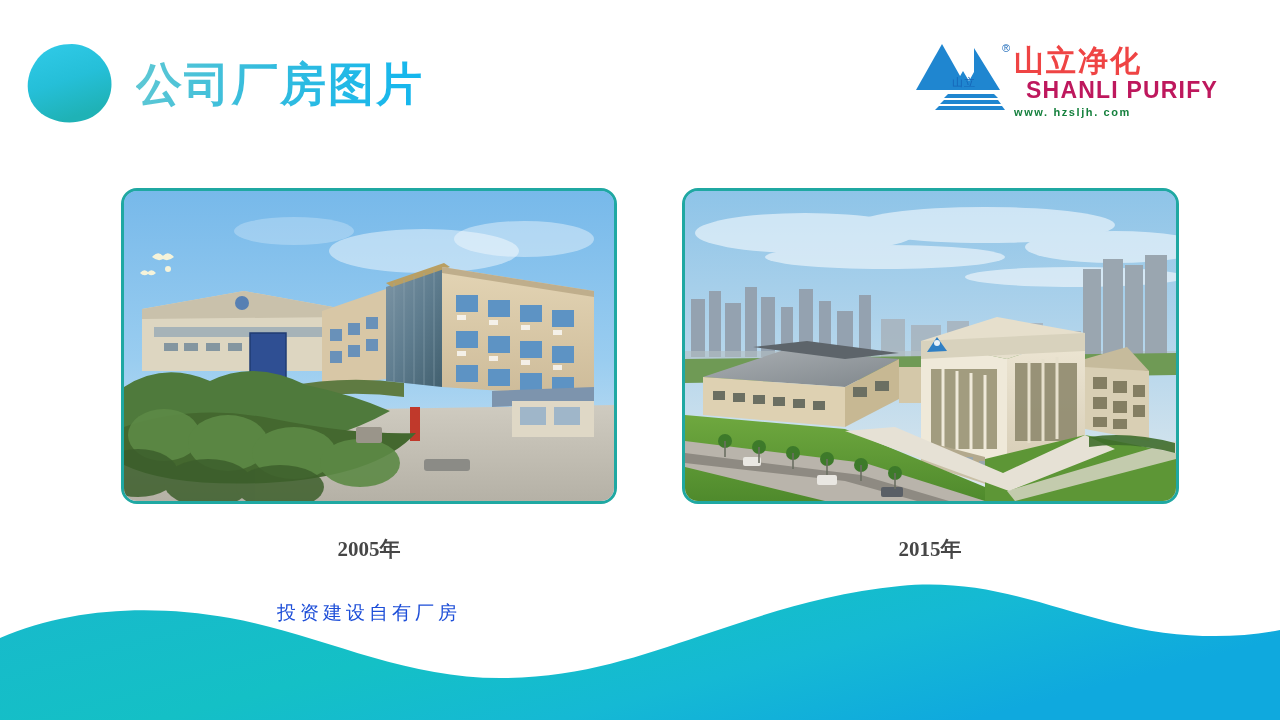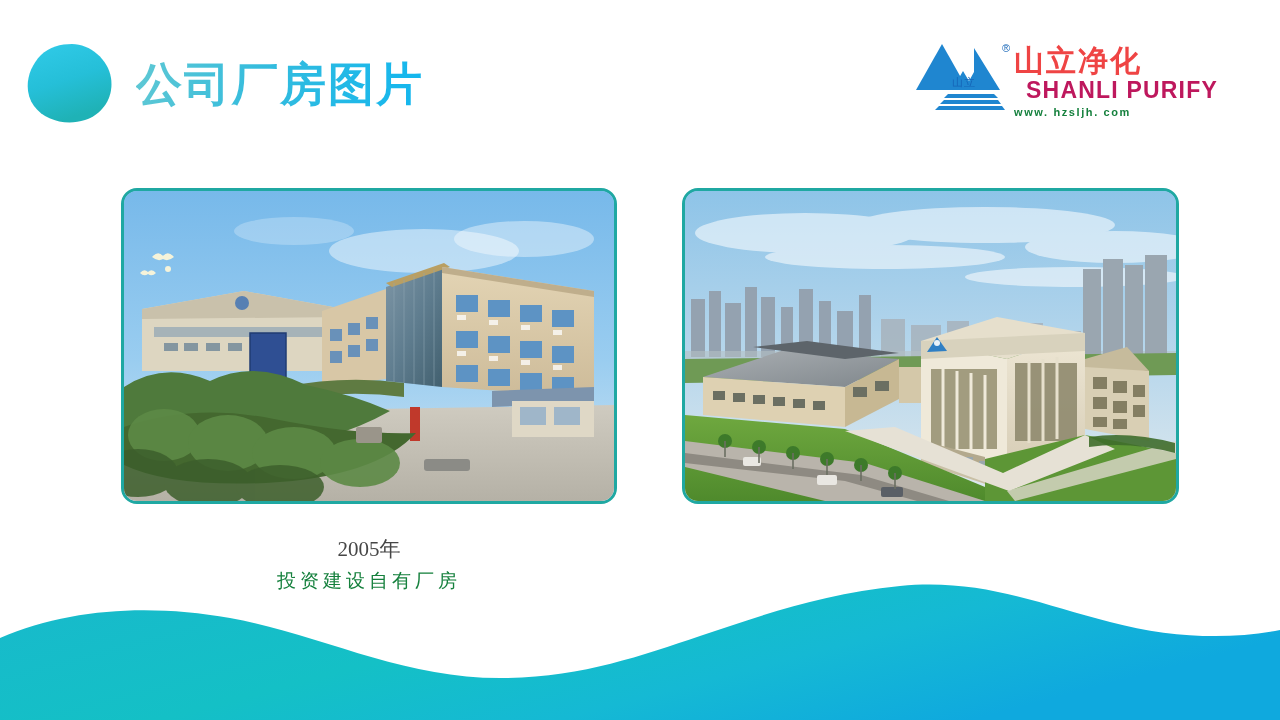--- a/index.html
+++ b/index.html
@@ -122,27 +122,28 @@
     text-align: center;
     width: 500px;
   }
   #caption-1 { left: 119px; top: 534px; }
   #caption-2 { left: 680px; top: 534px; }
   .caption-year {
     font-family: "Liberation Serif", serif;
     font-size: 21px;
     color: #464646;
     line-height: 1.5;
+    font-weight: bold;
   }
   .caption-desc {
     font-family: Liberation Mono, monospace;
     font-size: 19px;
-    color: #15803d;
+    color: #1d4ed8;
     letter-spacing: 4px;
-    margin-top: 2px;
+    margin-top: 34px;
   }
 
   
   .wave {
     position: absolute;
     left: 0;
     bottom: 0;
     width: 1280px;
     height: 160px;
   }
@@ -495,20 +496,24 @@
         <path d="M404 246 q40 -6 86 6 l0 10 q-46 -12 -86 -6 Z"></path>
       </g>
     </svg>
   </div>
 
   <div class="caption" id="caption-1">
     <div class="caption-year">2005年</div>
     <div class="caption-desc">投资建设自有厂房</div>
   </div>
 
+  <div class="caption" id="caption-2">
+    <div class="caption-year">2015年</div>
+    <div class="caption-desc">扩建的厂房</div>
+  </div>
 
   <div class="wave">
     <svg viewBox="0 0 1280 160" preserveAspectRatio="none" xmlns="http://www.w3.org/2000/svg">
       <defs>
         <linearGradient id="waveGrad" x1="0%" y1="0%" x2="100%" y2="40%">
           <stop offset="0%" stop-color="#18b9cc"></stop>
           <stop offset="45%" stop-color="#14c0c6"></stop>
           <stop offset="72%" stop-color="#15b9d4"></stop>
           <stop offset="100%" stop-color="#0fa9de"></stop>
         </linearGradient>

